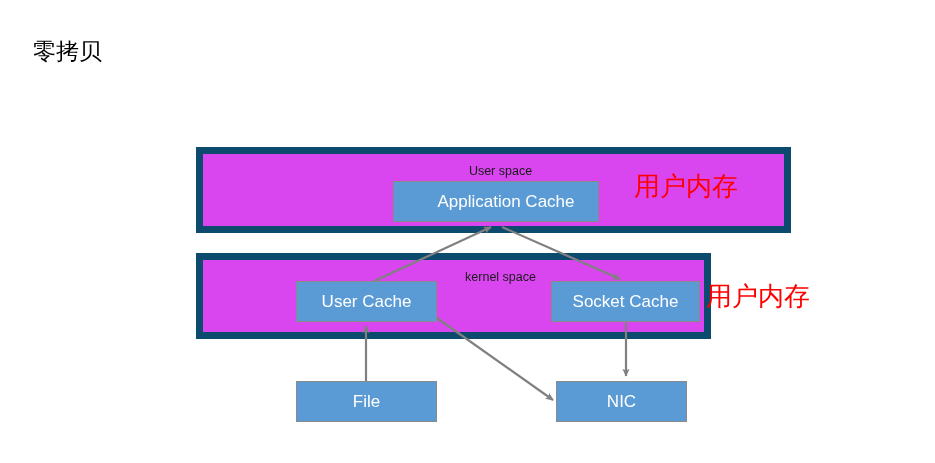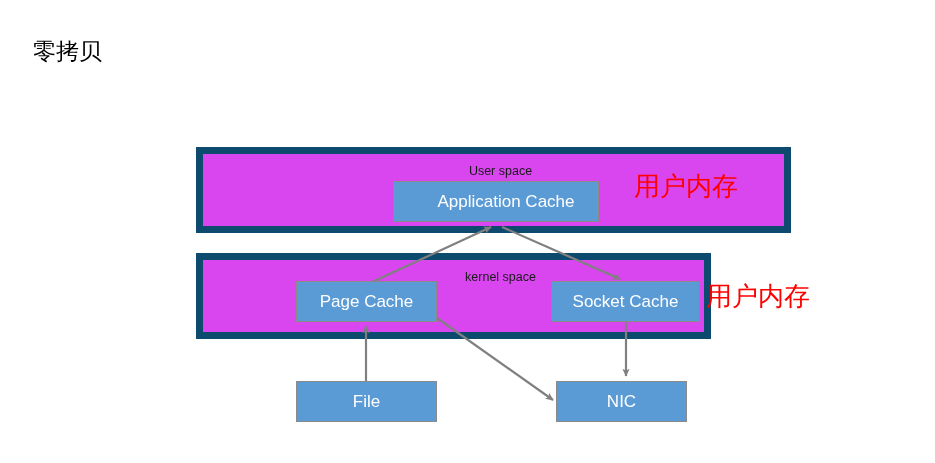--- a/index.html
+++ b/index.html
@@ -180,21 +180,21 @@
   <div class="region" id="region-kernel">
     <div class="region-label" id="label-kernel-space">kernel space</div>
   </div>
 
   <div class="red-note" id="note-user-memory">用户内存</div>
 
   <div class="red-note" id="note-kernel-memory">用户内存</div>
 
   <div class="node" id="node-application-cache">Application Cache</div>
 
-  <div class="node" id="node-page-cache">Page Cache</div>
+  <div class="node" id="node-page-cache">User Cache</div>
 
   <div class="node" id="node-socket-cache">Socket Cache</div>
 
   <div class="node" id="node-file">File</div>
 
   <div class="node" id="node-nic">NIC</div>
 
 </div>
 
 </body></html>

